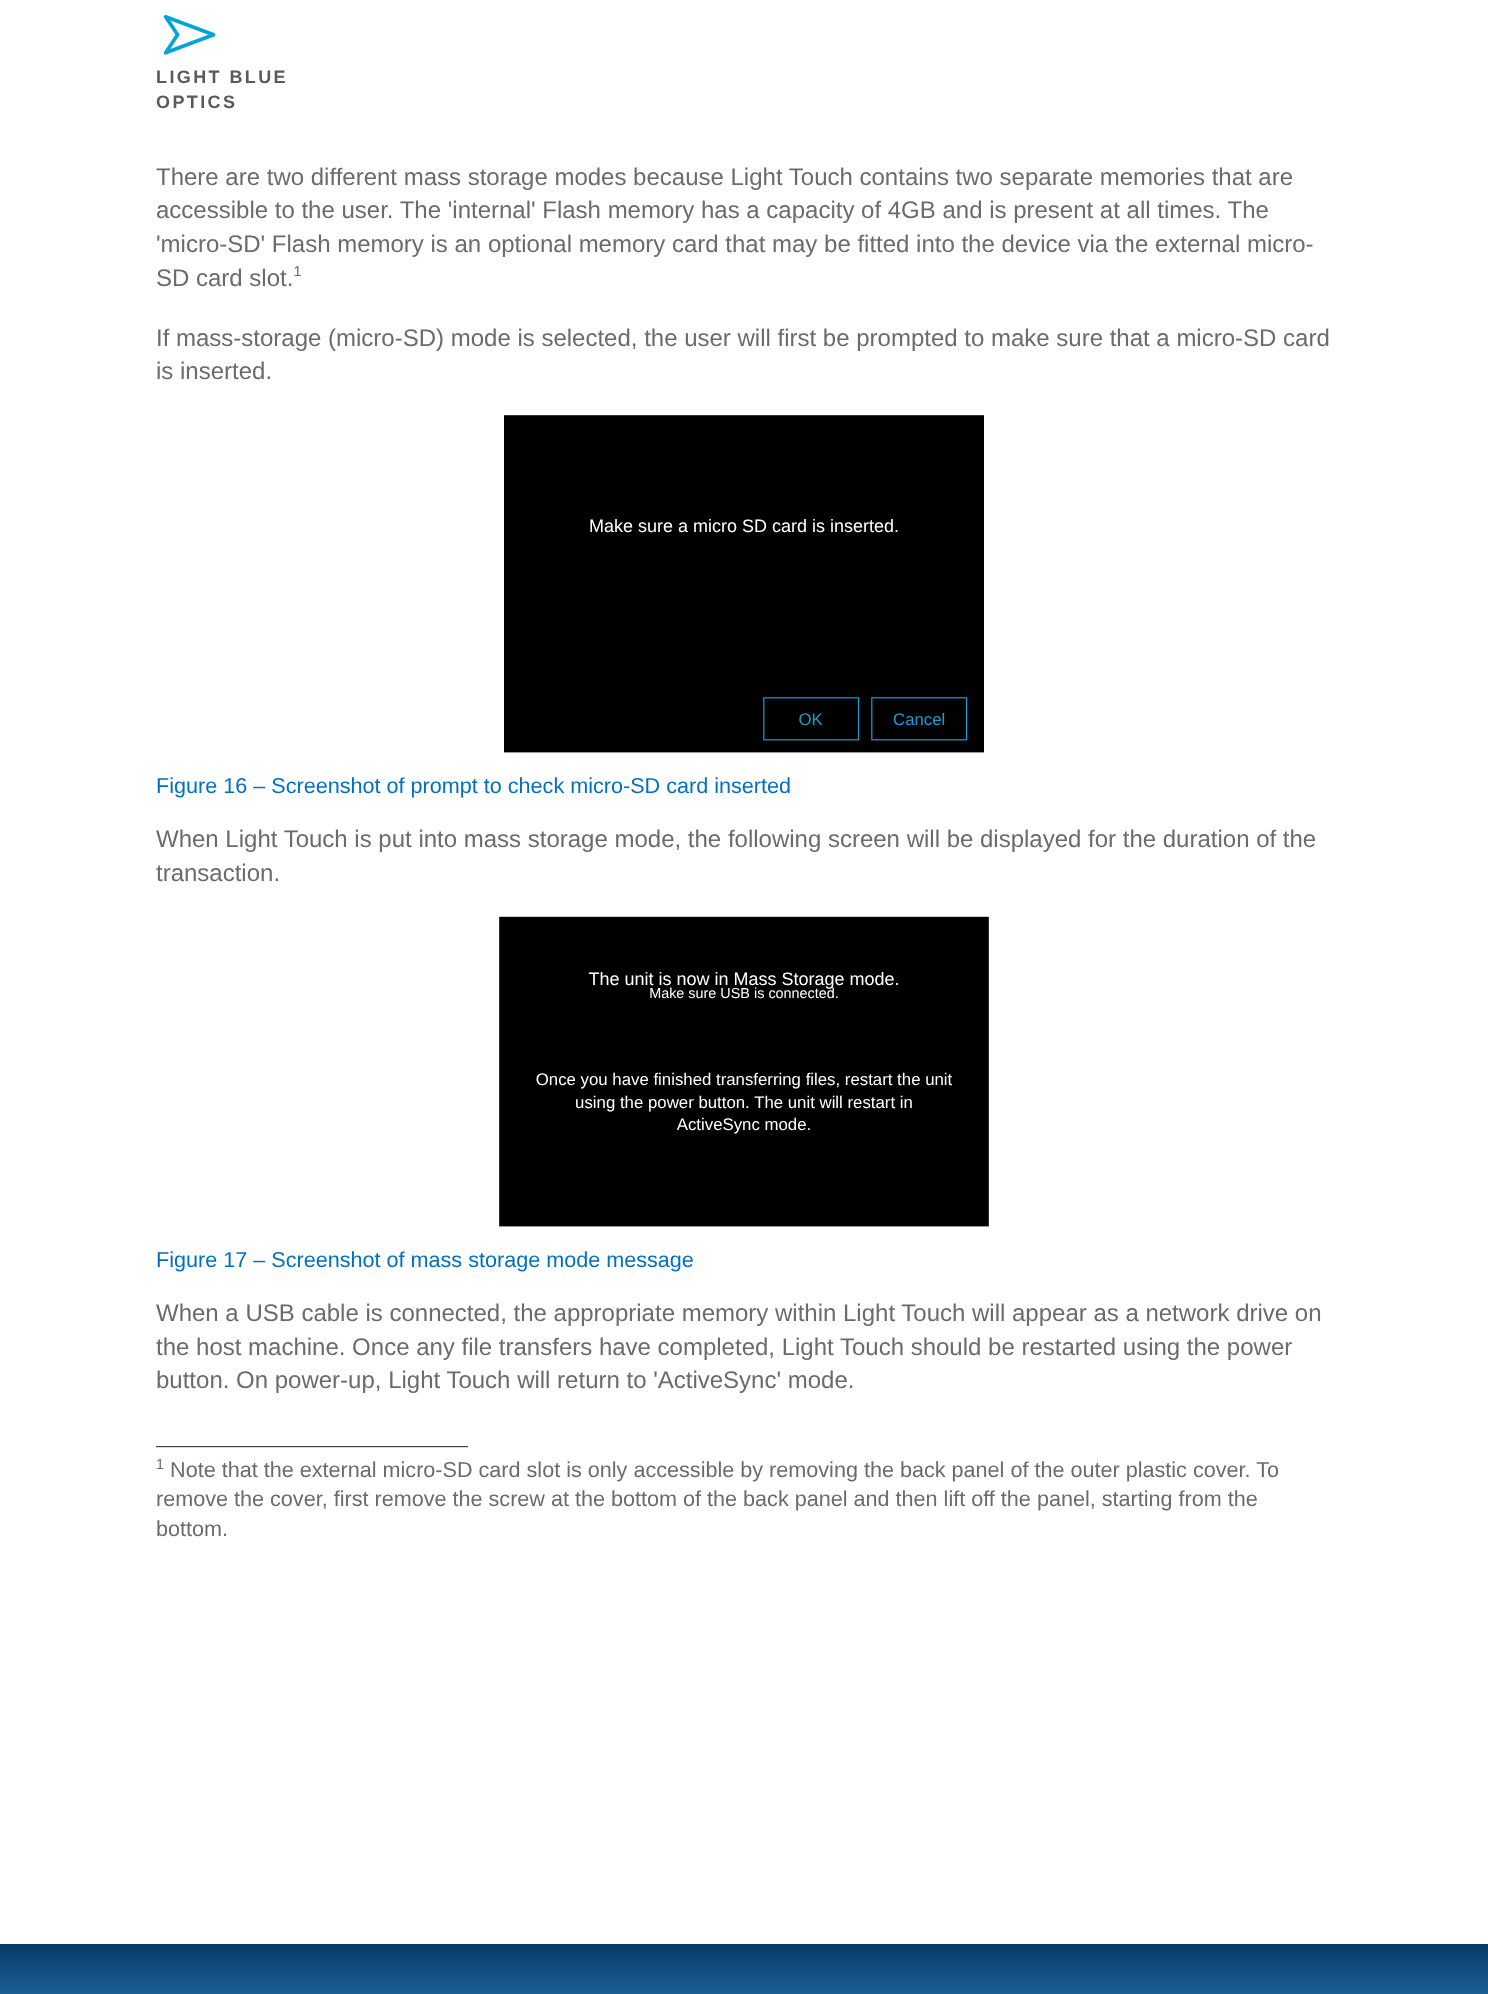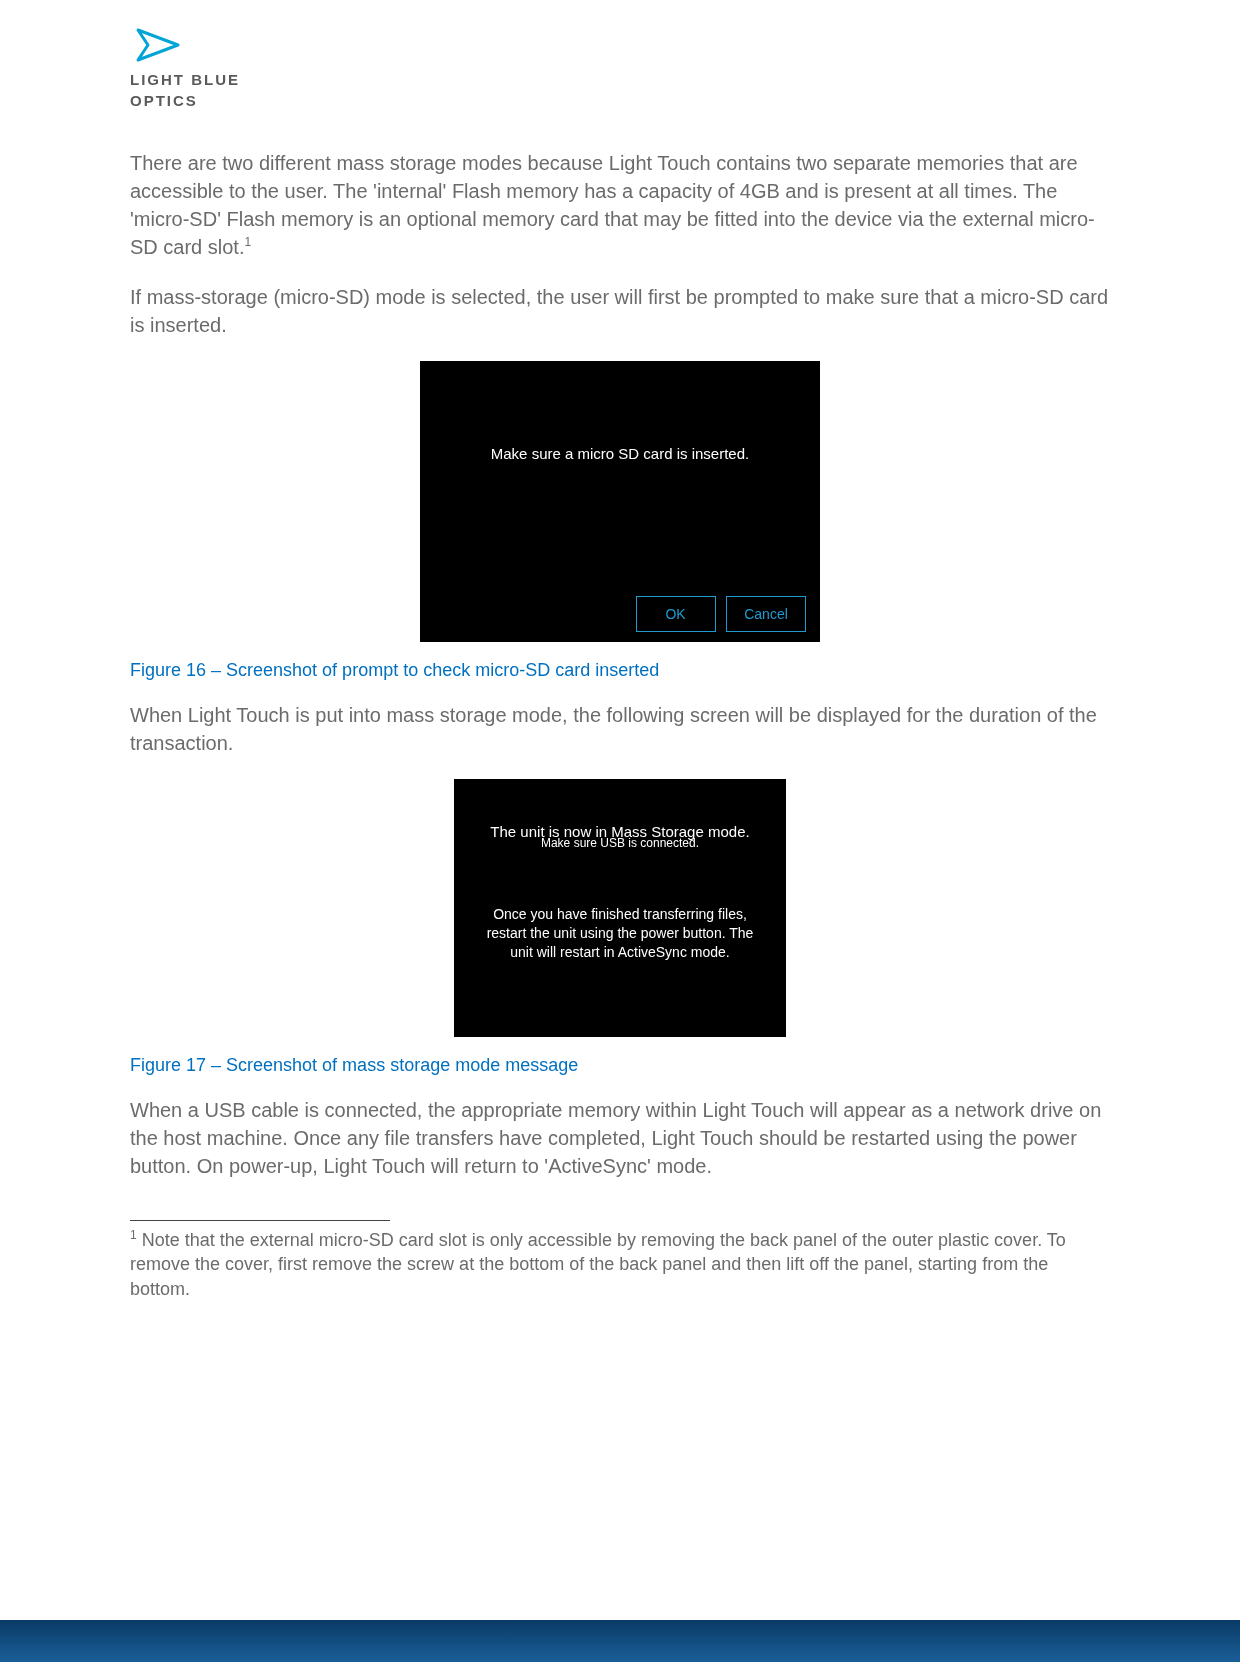--- a/index.html
+++ b/index.html
@@ -9,21 +9,21 @@
     width: 1240px;
     margin: 0 auto;
     color: #6b6b6b;
   }
   .page {
     padding: 0 130px 0 130px;
     min-height: 1560px;
     position: relative;
   }
   .logo-block {
-    padding-top: 26px;
+    padding-top: 10px;
     padding-bottom: 40px;
   }
   .logo-svg {
     width: 60px;
     height: 38px;
   }
   .logo-text {
     font-size: 15px;
     font-weight: 600;
     color: #5a5a5a;
@@ -75,21 +75,21 @@
     text-align: center;
     margin-left: 6px;
   }
   .caption {
     text-align: left;
     color: #0070c0;
     font-size: 18px;
     margin-bottom: 20px;
   }
   .sc2 {
-    width: 332px;
+    width: 408px;
     height: 258px;
     text-align: center;
     padding-left: 12px;
   }
   .sc2-l1 { position: absolute; top: 44px; left:0; right:0; font-size: 15px; }
   .sc2-l2 { position: absolute; top: 57px; left:0; right:0; font-size: 12px; }
   .sc2-l3 { position: absolute; top: 126px; left:0; right:0; font-size: 14px; line-height: 1.35; padding: 0 28px;}
   .footnote-rule {
     border: none;
     border-top: 1px solid #444;

